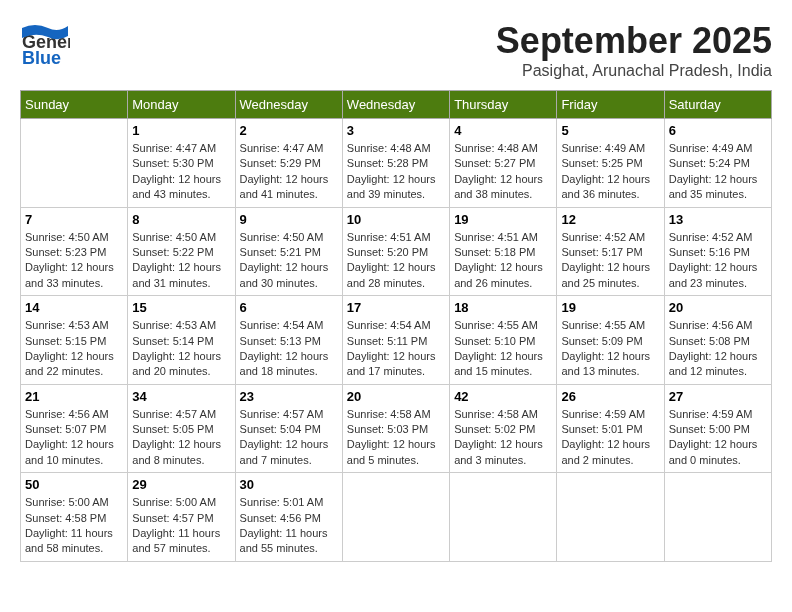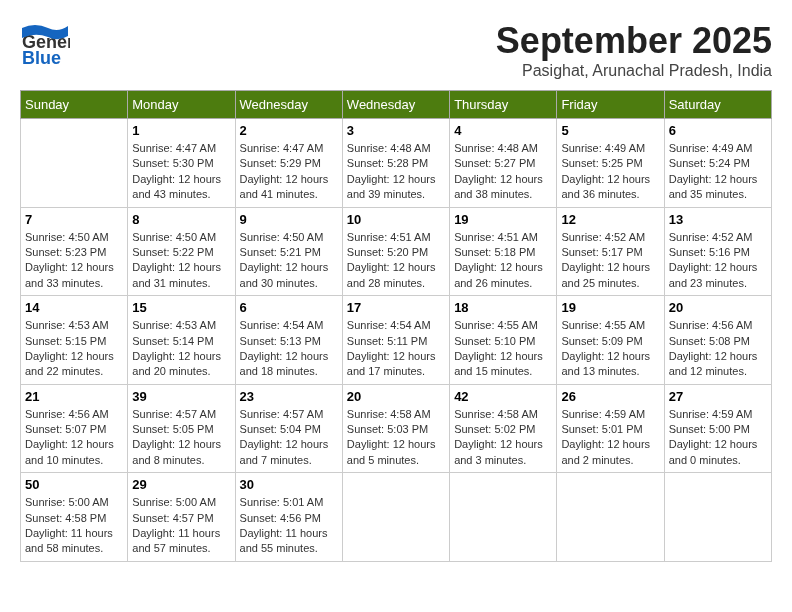--- a/index.html
+++ b/index.html
@@ -194,21 +194,21 @@
           <span class="day-number">20</span>
           <div class="day-info">Sunrise: 4:56 AM<br>Sunset: 5:08 PM<br>Daylight: 12 hours and 12 minutes.</div>
         </td>
       </tr>
       <tr class="week-row">
         <td>
           <span class="day-number">21</span>
           <div class="day-info">Sunrise: 4:56 AM<br>Sunset: 5:07 PM<br>Daylight: 12 hours and 10 minutes.</div>
         </td>
         <td>
-          <span class="day-number">39</span>
+          <span class="day-number">34</span>
           <div class="day-info">Sunrise: 4:57 AM<br>Sunset: 5:05 PM<br>Daylight: 12 hours and 8 minutes.</div>
         </td>
         <td>
           <span class="day-number">23</span>
           <div class="day-info">Sunrise: 4:57 AM<br>Sunset: 5:04 PM<br>Daylight: 12 hours and 7 minutes.</div>
         </td>
         <td>
           <span class="day-number">20</span>
           <div class="day-info">Sunrise: 4:58 AM<br>Sunset: 5:03 PM<br>Daylight: 12 hours and 5 minutes.</div>
         </td>

